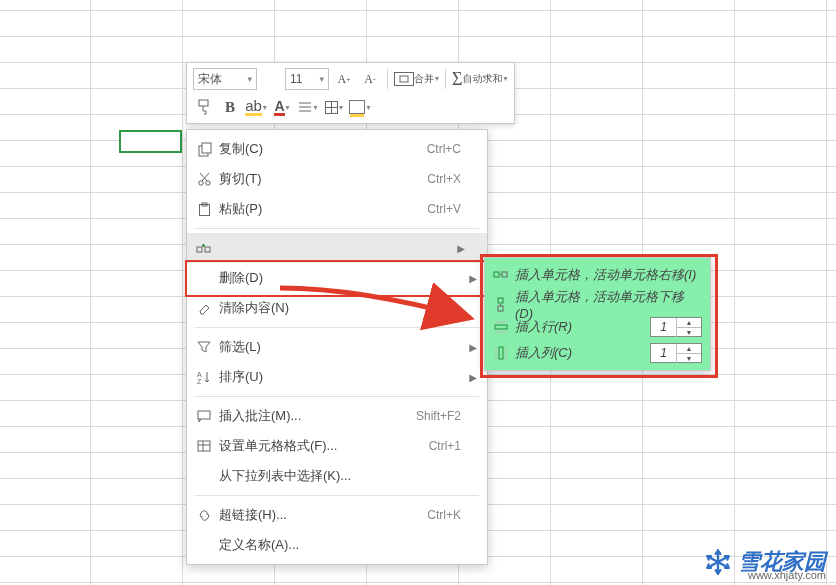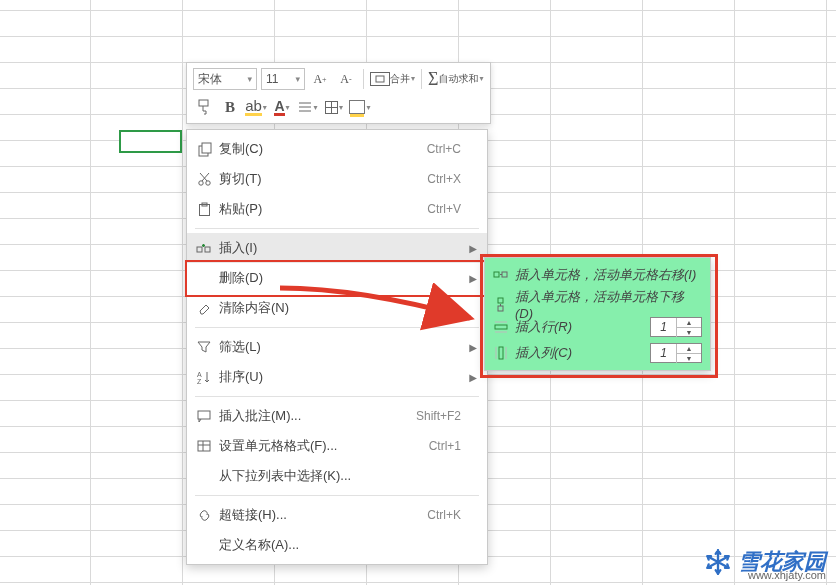--- a/index.html
+++ b/index.html
@@ -43,21 +43,21 @@
   .mini-toolbar .row { display: flex; align-items: center; gap: 4px; height: 24px; }
   .mini-toolbar .row + .row { margin-top: 4px; }
   .mini-toolbar .combo {
     border: 1px solid #c3c3c3;
     background: #fff;
     height: 20px;
     display: inline-flex; align-items: center; justify-content: space-between;
     padding: 0 4px; font-size: 12px; color:#555;
   }
   .combo.font { width: 54px; }
-  .combo.size { width: 34px; }
+  .combo.size { width: 34px; margin-left: 24px; }
   .combo .caret { font-size: 9px; color:#888; margin-left:3px; }
   .tb-btn {
     min-width: 22px; height: 22px;
     display: inline-flex; align-items: center; justify-content: center;
     border-radius: 2px; position: relative;
     color:#555;
   }
   .tb-btn.group-big { min-width: 30px; flex-direction:row; font-size:10px; color:#555; line-height:1; }
   .tb-btn.group-big svg { margin-bottom:1px; }
   .dd { font-size:8px; color:#888; margin-left:1px; }
@@ -266,21 +266,20 @@
   </div>
   <div class="divider"></div>
   <div class="item hover">
     <span class="ic">
         <svg width="16" height="15">
           <rect x="1" y="6" width="5" height="5" fill="none" stroke="#666"></rect>
           <rect x="9" y="6" width="5" height="5" fill="none" stroke="#666"></rect>
           <path d="M7.5 3v3M6 4.5h3" stroke="#2a8a3a" stroke-width="1.4"></path>
         </svg>
       </span>
-    <span>插入(I)</span>
     <span></span>
       <span class="arr">▶</span>
   </div>
   <div class="item">
     <span class="ic"></span>
     <span>删除(D)</span>
     <span></span>
       <span class="arr">▶</span>
   </div>
   <div class="item">

